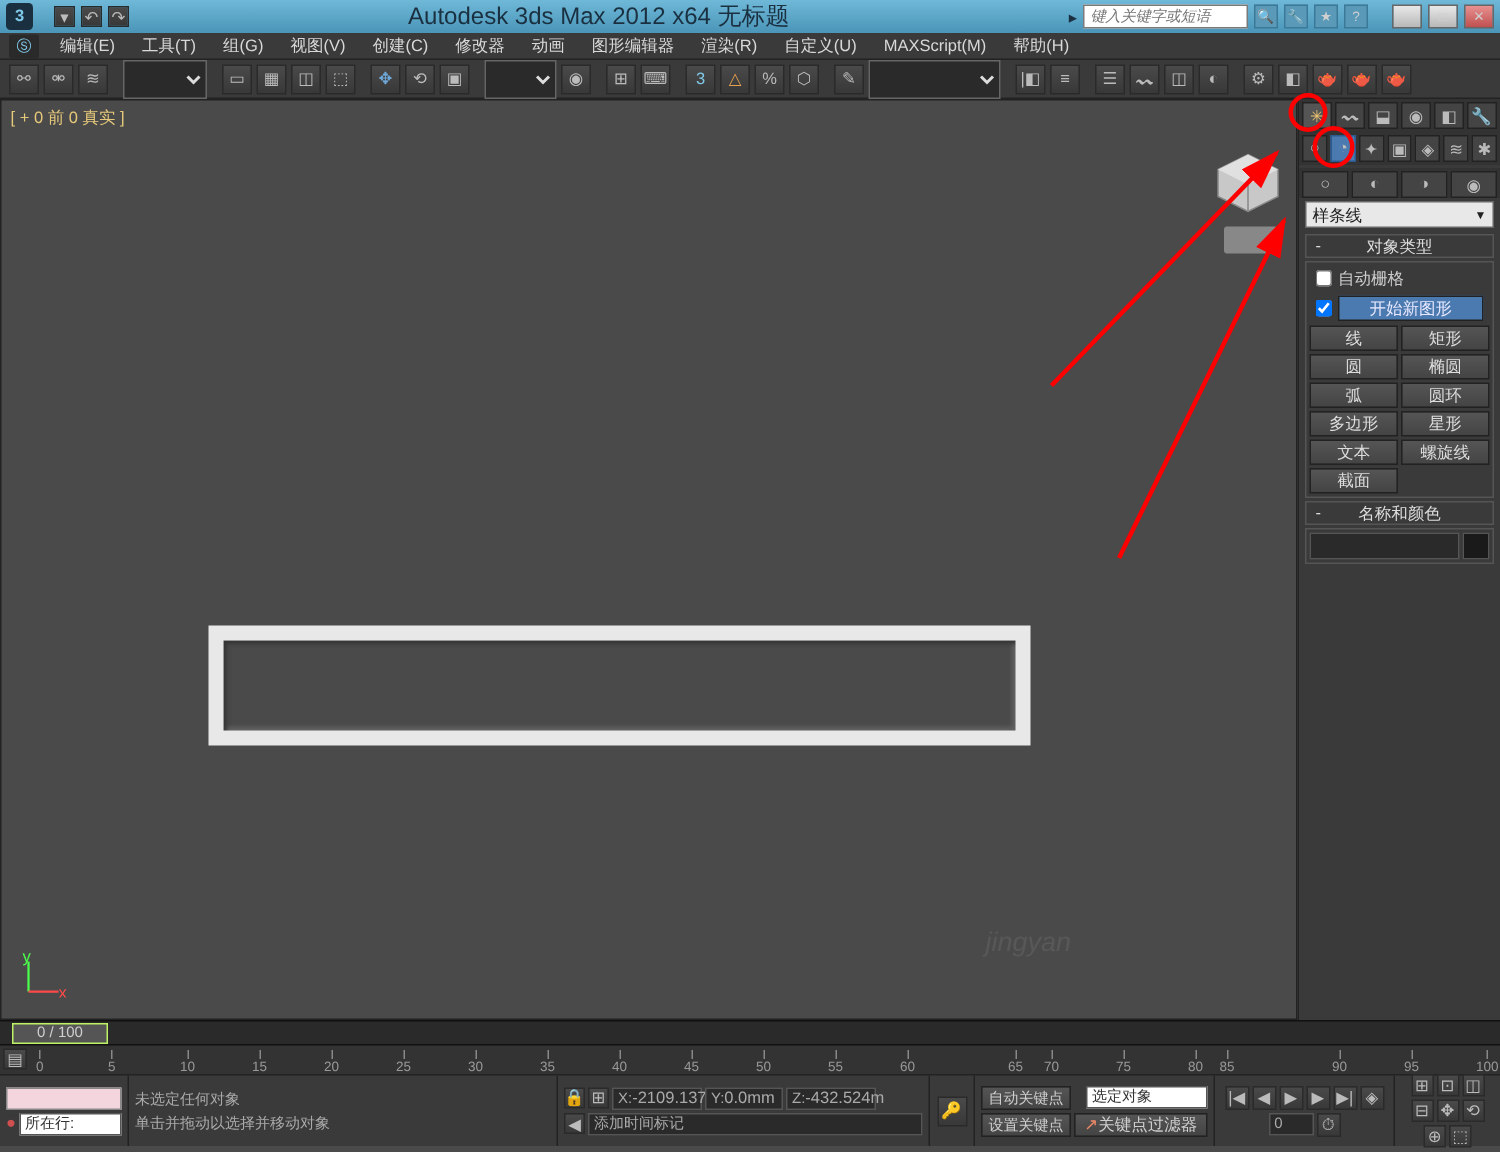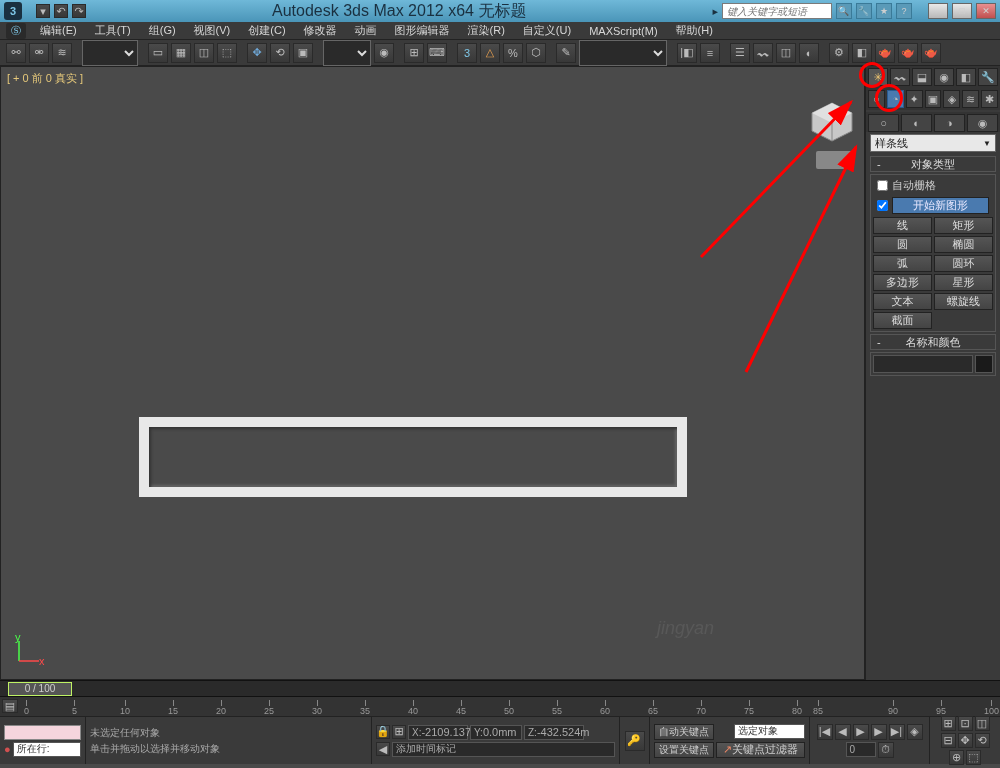--- a/index.html
+++ b/index.html
@@ -275,21 +275,21 @@
     <div class="tick" style="left: 168px;"><div class="mk"></div>15</div>
     <div class="tick" style="left: 216px;"><div class="mk"></div>20</div>
     <div class="tick" style="left: 264px;"><div class="mk"></div>25</div>
     <div class="tick" style="left: 312px;"><div class="mk"></div>30</div>
     <div class="tick" style="left: 360px;"><div class="mk"></div>35</div>
     <div class="tick" style="left: 408px;"><div class="mk"></div>40</div>
     <div class="tick" style="left: 456px;"><div class="mk"></div>45</div>
     <div class="tick" style="left: 504px;"><div class="mk"></div>50</div>
     <div class="tick" style="left: 552px;"><div class="mk"></div>55</div>
     <div class="tick" style="left: 600px;"><div class="mk"></div>60</div>
-    <div class="tick" style="left: 648px;"><div class="mk"></div>65</div>
+    <div class="tick" style="left: 672px;"><div class="mk"></div>65</div>
     <div class="tick" style="left: 696px;"><div class="mk"></div>70</div>
     <div class="tick" style="left: 744px;"><div class="mk"></div>75</div>
     <div class="tick" style="left: 792px;"><div class="mk"></div>80</div>
     <div class="tick" style="left: 813px; text-align: center;"><div class="mk"></div>85</div>
     <div class="tick" style="left: 888px;"><div class="mk"></div>90</div>
     <div class="tick" style="left: 936px;"><div class="mk"></div>95</div>
     <div class="tick" style="left: 984px;"><div class="mk"></div>100</div>
   </div>
 
 <div class="status">
@@ -314,21 +314,21 @@
     </div>
     <div style="display:flex;gap:2px;align-items:center">
       <div class="tbtn" style="width:14px;height:14px">◀</div>
       <div class="sfield" style="flex:1">添加时间标记</div>
     </div>
   </div>
   <div class="sbox" style="width:30px;align-items:center">
     <div class="tbtn" style="width:20px;height:20px">🔑</div>
   </div>
   <div class="sbox" style="width:160px">
-    <div style="display:flex;gap:20px">
+    <div style="display:flex;gap:10px">
         <div class="sbtn">自动关键点</div>
         <div class="sfield" style="flex:1;background:#fff;color:#333">选定对象</div>
       </div>
     <div style="display:flex;gap:2px">
         <div class="sbtn">设置关键点</div>
         <div class="sbtn" style="flex:1">
           <span style="color:#e86">↗</span>
           <span>关键点过滤器</span>
         </div>
       </div>

